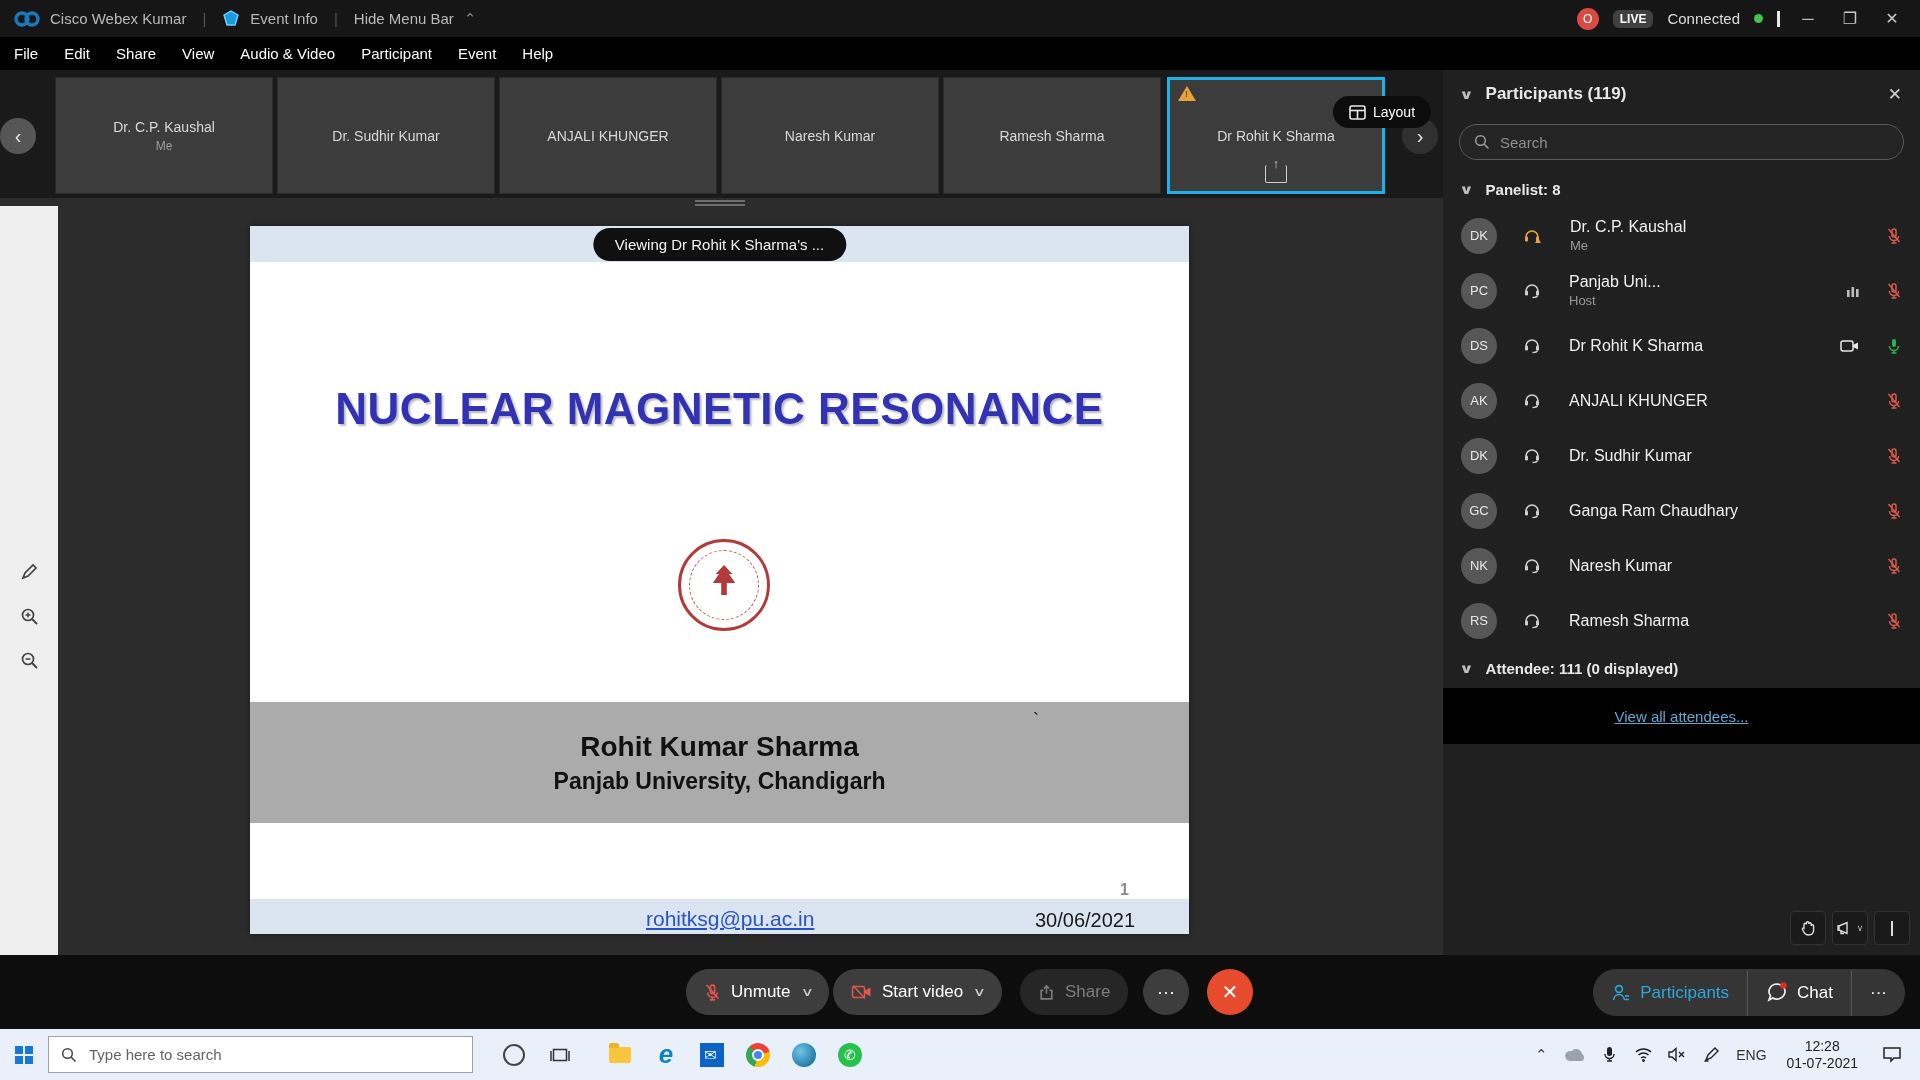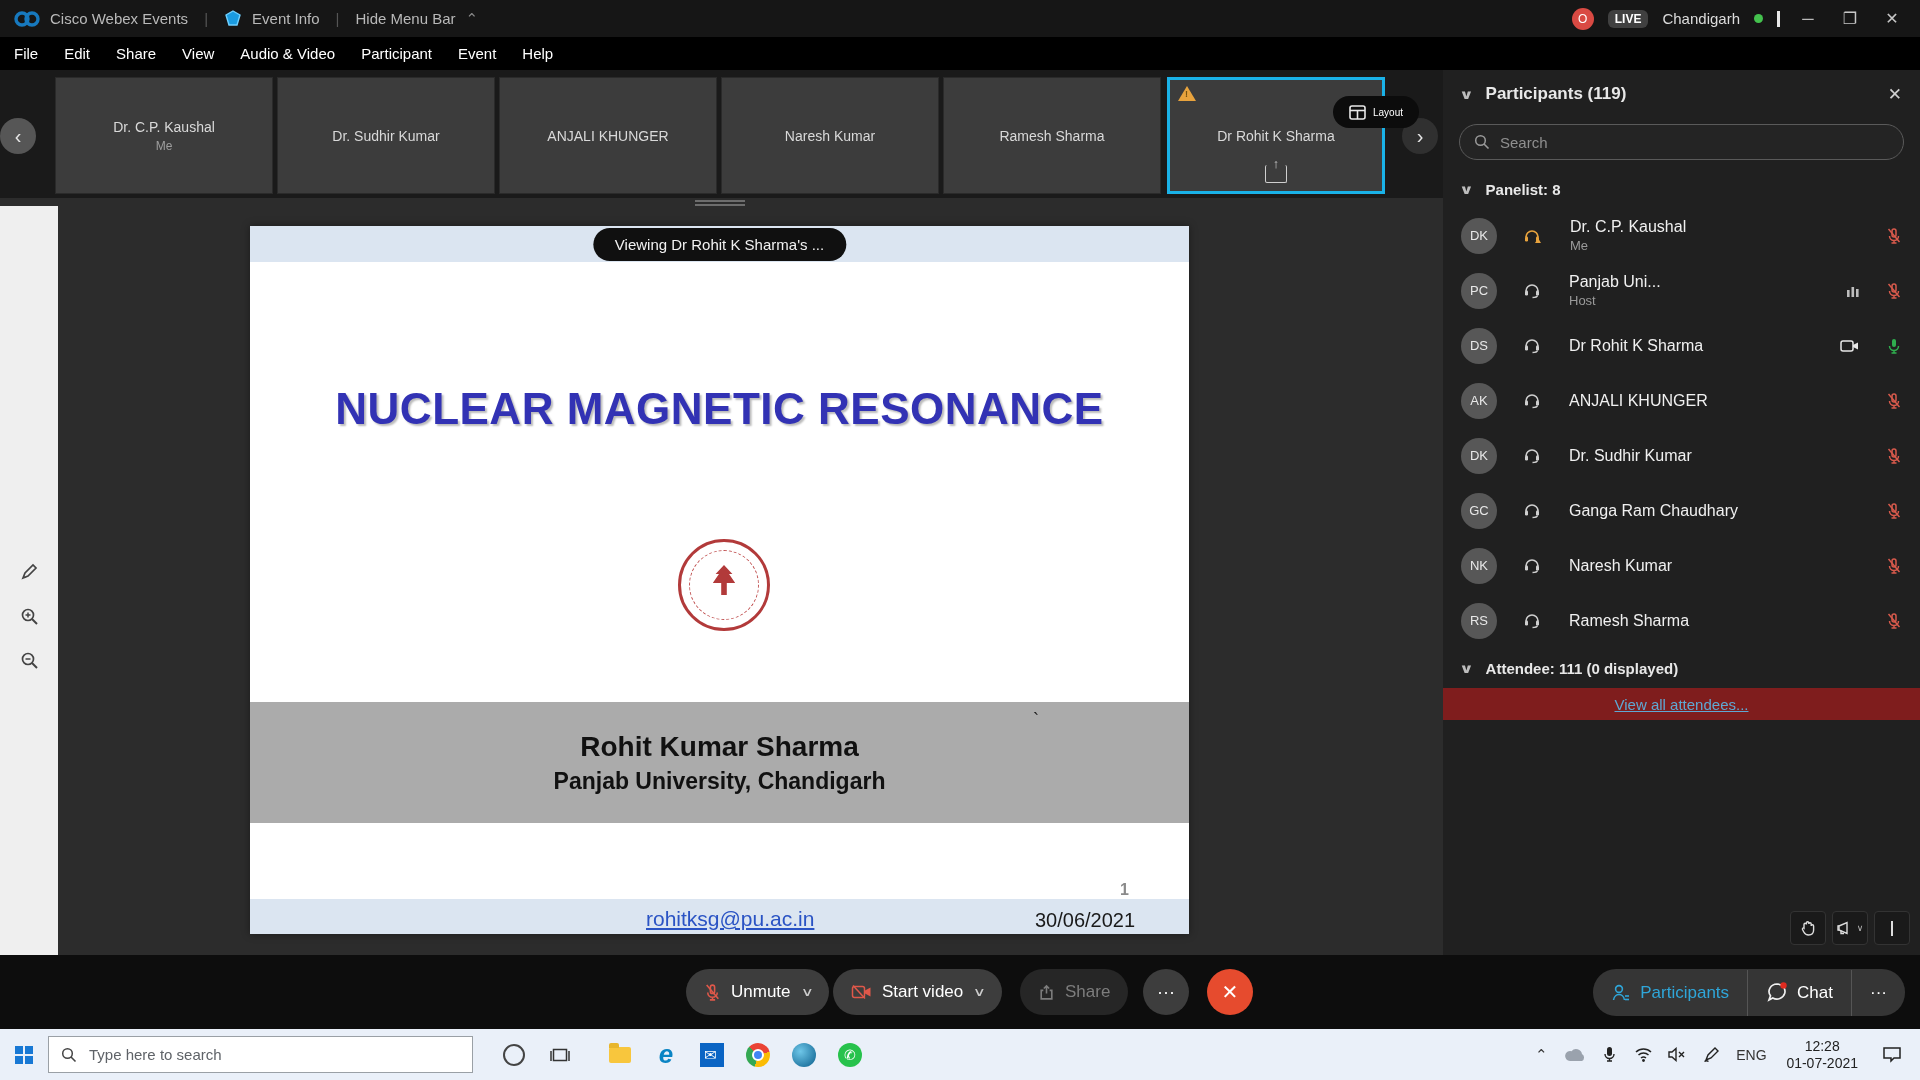--- a/index.html
+++ b/index.html
@@ -30,21 +30,21 @@
   .tile { position:absolute; top:7px; width:218px; height:117px; background:#3c3c3c; border:1px solid #2a2a2a;
           display:flex; flex-direction:column; align-items:center; justify-content:center; color:#d9d9d9; font-size:14px; }
   .tile .sub { color:#9f9f9f; font-size:12px; margin-top:4px; }
   .tile.selected { border:3px solid #1ab2e8; }
   .warn-tri { position:absolute; left:8px; top:6px; width:0; height:0;
               border-left:9px solid transparent; border-right:9px solid transparent; border-bottom:15px solid #e8a33d; }
   .warn-tri::after { content:"!"; position:absolute; left:-2px; top:3px; font-size:9px; color:#7a5410; font-weight:bold; }
   .nav-circle { position:absolute; width:36px; height:36px; border-radius:50%; background:#8a8a8a88;
                 color:#e8e8e8; font-size:20px; display:flex; align-items:center; justify-content:center; }
   #layout-pill { position:absolute; left:1333px; top:96px; height:32px; background:#0c0c0c; border-radius:16px;
-                 color:#fff; font-size:10px; display:flex; align-items:center; gap:7px; padding:0 16px; z-index:30; }
+                 color:#fff; font-size:14px; display:flex; align-items:center; gap:7px; padding:0 16px; z-index:30; }
   .share-glyph { width:22px; height:18px; border:1.6px solid #cfcfcf; border-top:none; position:relative; border-radius:2px; }
   .share-glyph::before { content:"↑"; position:absolute; left:50%; top:-9px; transform:translateX(-50%); color:#cfcfcf; font-size:13px; background:transparent; }
 
   
   #stage { position:absolute; left:0; top:198px; width:1443px; height:757px; background:#2c2c2c; }
   #divider-handle { position:absolute; left:695px; top:2px; width:50px; height:6px; border-top:2px solid #6d6d6d; border-bottom:2px solid #6d6d6d; }
   #left-toolstrip { position:absolute; left:0; top:8px; width:58px; height:749px; background:#efefef; }
   .tool-btn { position:absolute; left:13px; width:32px; height:32px; border-radius:50%; color:#444;
               display:flex; align-items:center; justify-content:center; }
   
@@ -81,21 +81,21 @@
   .section-row { display:flex; align-items:center; height:38px; padding:0 18px; font-size:15px; font-weight:bold; }
   .p-row { display:flex; align-items:center; height:55px; padding:0 18px;gap:16px; }
   .avatar { width:36px; height:36px; border-radius:50%; background:#575757; color:#e8e8e8; font-size:13px;
             display:flex; align-items:center; justify-content:center; flex-shrink:0; position:relative; }
   .row-headset { margin:0 12px 0 10px; }
   .row-texts { display:flex; flex-direction:column; justify-content:center; }
   .row-name { font-size:16px; color:#f0f0f0; }
   .row-sub { font-size:13px; color:#9a9a9a; margin-top:2px; }
   .row-icons { margin-left:auto; display:flex; align-items:center; gap:26px; }
   #attendee-row { height:40px; }
-  #viewall-band { height:32px; background:#7f1d1d; display:flex; align-items:center; justify-content:center; }
+  #viewall-band { height:56px; background:#000000; display:flex; align-items:center; justify-content:center; }
   #viewall-link { color:#5fa8d3; font-size:15px; text-decoration:underline; }
   #panel-footer { position:absolute; right:10px; bottom:10px; display:flex; gap:6px; }
   .pf-btn { width:36px; height:34px; background:#1a1a1a; border:1px solid #333; border-radius:4px;
             display:flex; align-items:center; justify-content:center; color:#ddd; gap:3px; }
 
   
   #controlbar { position:absolute; left:0; top:955px; width:1920px; height:74px; background:#0d0d0d; }
   .ctl-pill { position:absolute; top:14px; height:46px; border-radius:23px; background:#3d3d3d; color:#fff;
               display:flex; align-items:center; gap:10px; padding:0 18px; font-size:17px; }
   .ctl-chev { font-size:12px; color:#ccc; margin-left:2px; transform:scaleX(1.5); }
@@ -137,34 +137,34 @@
 </style>
 </head>
 <body>
 
 <div id="titlebar">
   <div class="tb-left">
     <svg width="26" height="18" viewBox="0 0 26 18">
       <circle cx="8" cy="9" r="6" fill="none" stroke="#1779be" stroke-width="3.4"></circle>
       <circle cx="18" cy="9" r="6" fill="none" stroke="#1779be" stroke-width="3.4"></circle>
     </svg>
-    <span>Cisco Webex Events</span>
+    <span>Cisco Webex Kumar</span>
     <span class="tb-sep">|</span>
     <svg width="18" height="18" viewBox="0 0 18 18">
       <path d="M9 1 L16 5 L13 15 L5 15 L2 5 Z" fill="#1a9be0" stroke="#6fd0ff" stroke-width="1.4"></path>
     </svg>
     <span>Event Info</span>
     <span class="tb-sep">|</span>
     <span>Hide Menu Bar</span>
     <span style="color:#8a8a8a;">⌃</span>
   </div>
   <div class="tb-right">
     <span class="rec-dot">O</span>
     <span class="live-badge">LIVE</span>
-    <span style="color:#dcdcdc;">Chandigarh</span>
+    <span style="color:#dcdcdc;">Connected</span>
     <span class="conn-dot"></span>
     <span class="pipe"></span>
     <span class="winbtn">─</span>
     <span class="winbtn">❐</span>
     <span class="winbtn">✕</span>
   </div>
 </div>
 
 <div id="menubar">
   <div class="menu-item">File</div>

